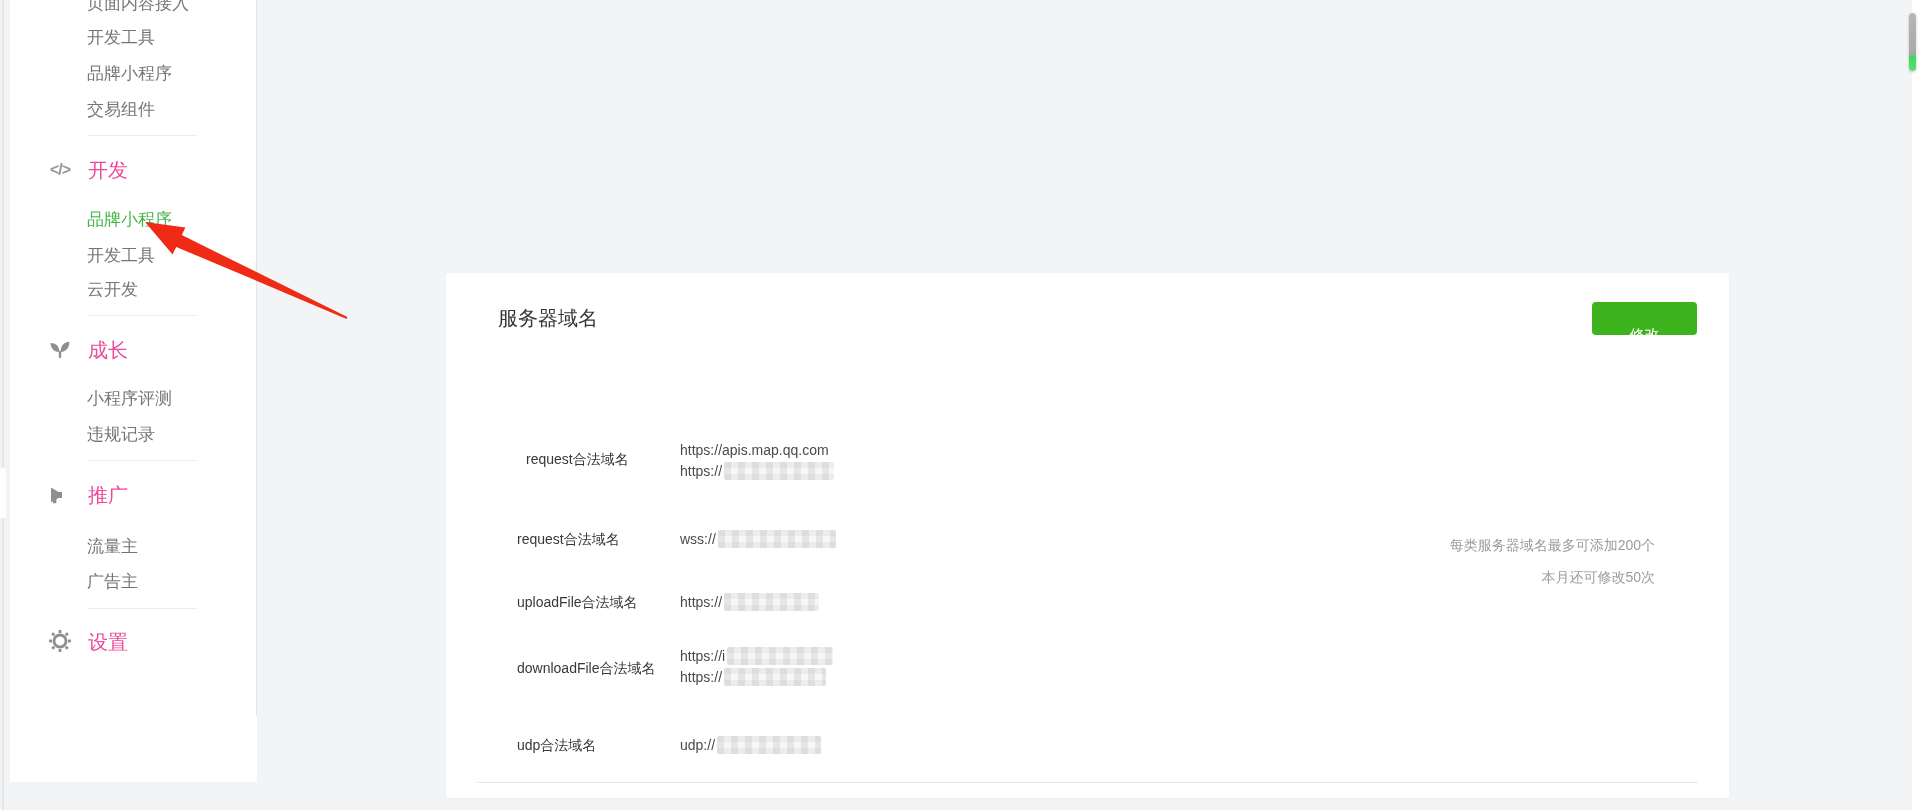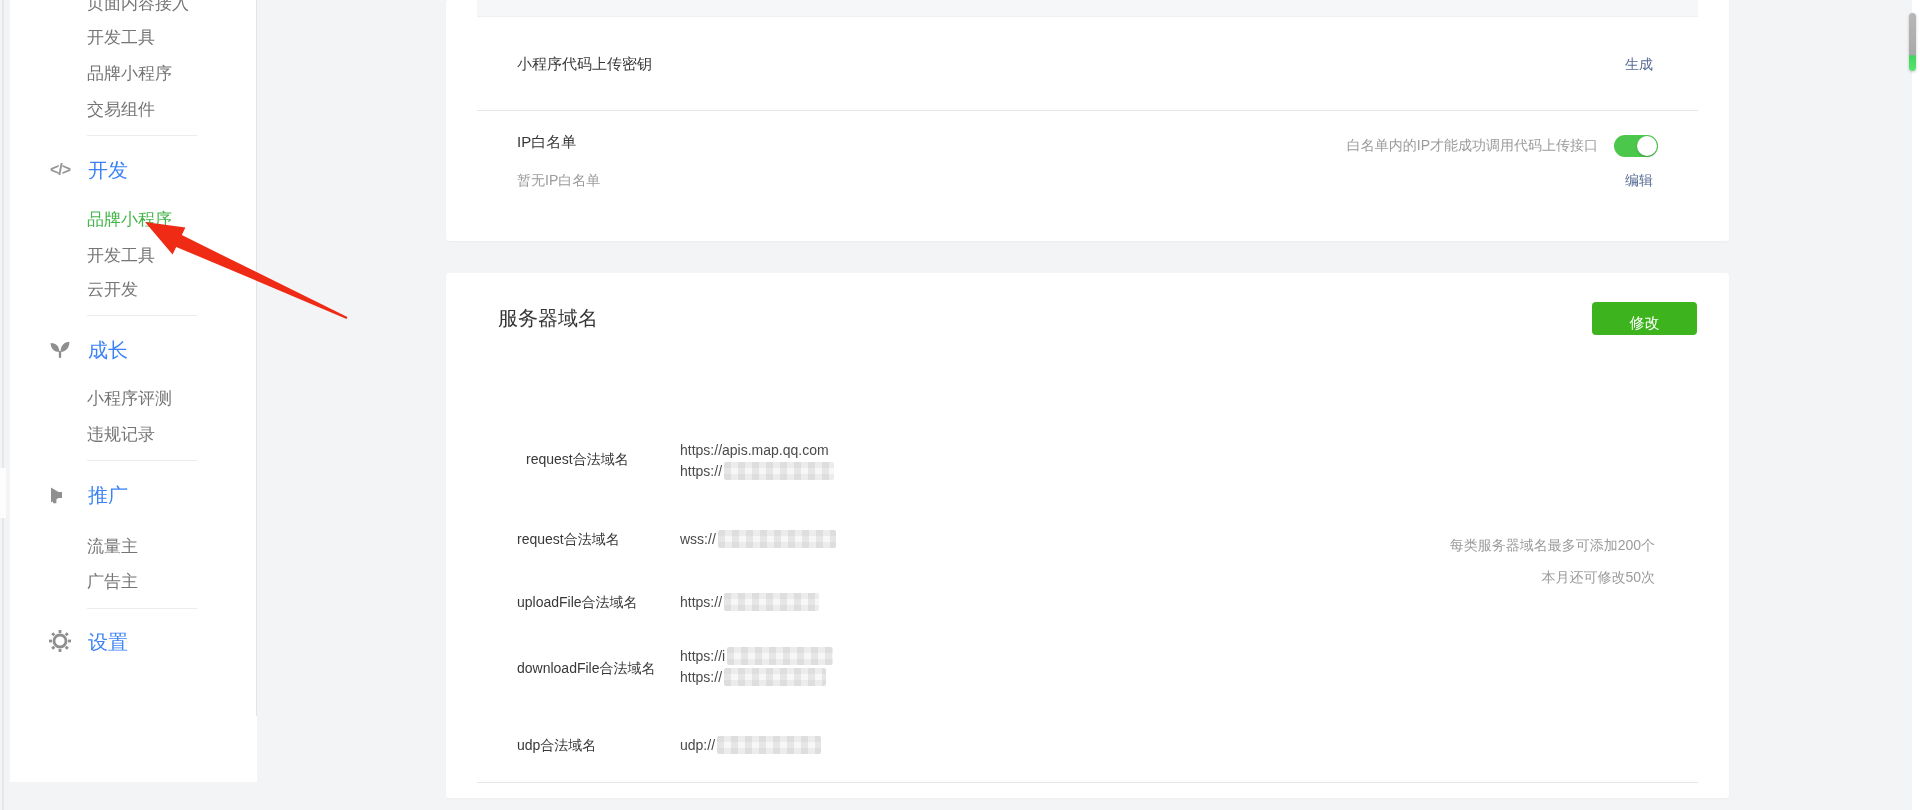--- a/index.html
+++ b/index.html
@@ -7,41 +7,41 @@
         background:#f3f4f6;font-family:"Liberation Sans","DejaVu Sans",sans-serif;
         -webkit-font-smoothing:antialiased;}
   
   .left-track{position:absolute;left:2px;top:0;width:2px;height:810px;background:#e6e7e9;}
   .left-thumb{position:absolute;left:0;top:468px;width:6px;height:50px;background:#fdfdfd;}
   
   .sidebar{position:absolute;left:10px;top:0;width:247px;height:782px;background:#ffffff;text-decoration:underline;}
   .side-sep{position:absolute;left:0;top:0;width:1px;height:716px;background:#e2e4e7;}
   .side-item{position:absolute;left:77px;font-size:17px;line-height:24px;color:#757575;cursor:pointer;white-space:nowrap;}
   .side-item.active{color:#44b549;}
-  .side-header{position:absolute;left:78px;font-size:20px;line-height:28px;color:#3b82f6;cursor:pointer;white-space:nowrap;}
+  .side-header{position:absolute;left:78px;font-size:20px;line-height:28px;color:#ec4899;cursor:pointer;white-space:nowrap;}
   .side-icon{position:absolute;left:36px;width:28px;height:26px;text-align:center;}
   .code-glyph{font-size:16px;font-weight:bold;letter-spacing:-1px;color:#969696;line-height:26px;}
   .side-divider{position:absolute;left:77px;width:110px;height:1px;background:#ececec;}
   
   .card{position:absolute;background:#ffffff;border-radius:3px;box-shadow:0 1px 2px rgba(0,0,0,0.03);}
   .card1{left:446px;top:0;width:1283px;height:241px;}
   .card2{left:446px;top:273px;width:1283px;height:525px;}
   .band{position:absolute;left:31px;width:1221px;background:#f6f7f9;}
   .band-cut{top:0;height:16px;border-bottom:1px solid #eef0f1;}
   .band-head{top:82px;height:59px;}
   .hline{position:absolute;left:31px;width:1221px;height:1px;background:#e7e7eb;}
   .lbl{position:absolute;font-size:15px;line-height:20px;color:#383838;white-space:nowrap;}
   .muted{color:#9b9b9b;}
   .small{font-size:14px;}
   .link{position:absolute;font-size:14px;line-height:20px;color:#576b95;cursor:pointer;white-space:nowrap;}
   .right-al{text-align:right;}
   .title{position:absolute;left:32px;top:31px;font-size:20px;line-height:28px;color:#353535;margin-left:20px;}
   .btn-green{position:absolute;right:32px;top:29px;width:105px;height:33px;border:none;border-radius:4px;
              background:#3db41e;color:#ffffff;font-size:15px;line-height:33px;text-align:center;cursor:pointer;
-             font-family:inherit;padding:4px;}
+             font-family:inherit;padding:16px;}
   .val{position:absolute;left:234px;font-size:14px;line-height:21px;color:#4a4a4a;white-space:nowrap;}
   .redact{display:inline-block;height:18px;vertical-align:-4px;margin-left:2px;border-radius:2px;
           background:
             repeating-linear-gradient(90deg, rgba(185,185,185,.28) 0 7px, rgba(255,255,255,0) 7px 14px),
             repeating-linear-gradient(0deg, #ececec 0 6px, #f7f7f7 6px 12px);
           filter:blur(.6px);}
   
   .toggle{position:absolute;right:71px;top:135px;width:44px;height:22px;border-radius:11px;background:#4bc84b;cursor:pointer;}
   .knob{position:absolute;right:1px;top:1px;width:20px;height:20px;border-radius:50%;background:#fff;
         box-shadow:0 1px 2px rgba(0,0,0,.25);}
@@ -116,37 +116,20 @@
           <line x1="17.7" y1="17.7" x2="19.8" y2="19.8"></line>
             <line x1="6.3" y1="17.7" x2="4.2" y2="19.8"></line>
           <line x1="6.3" y1="6.3" x2="4.2" y2="4.2"></line>
             <line x1="17.7" y1="6.3" x2="19.8" y2="4.2"></line>
         </g>
       </svg>
     </div>
     <div class="side-header" style="top:628px">设置</div>
   </div>
 
-  <div class="card card1">
-    <div class="band band-cut"></div>
-
-    <div class="lbl" style="left:71px;top:54px">小程序代码上传密钥</div>
-    <div class="link right-al" style="right:76px;top:54px">生成</div>
-
-    <div class="hline" style="top:110px"></div>
-
-    <div class="lbl" style="left:71px;top:132px">IP白名单</div>
-    <div class="lbl small muted" style="right:131px;top:135px">白名单内的IP才能成功调用代码上传接口</div>
-    <div class="toggle">
-        <div class="knob"></div>
-      </div>
-
-    <div class="lbl small muted" style="left:71px;top:170px">暂无IP白名单</div>
-    <div class="link right-al" style="right:76px;top:170px">编辑</div>
-  </div>
 
   <div class="card card2">
     <div class="title">服务器域名</div>
     <button class="btn-green">修改</button>
 
 
     <div class="lbl small" style="left:80px;top:176px">request合法域名</div>
     <div class="val" style="top:167px">
       <div><span>https://apis.map.qq.com</span></div>
       <div><span>https://</span><span class="redact" style="width:110px"></span></div>

